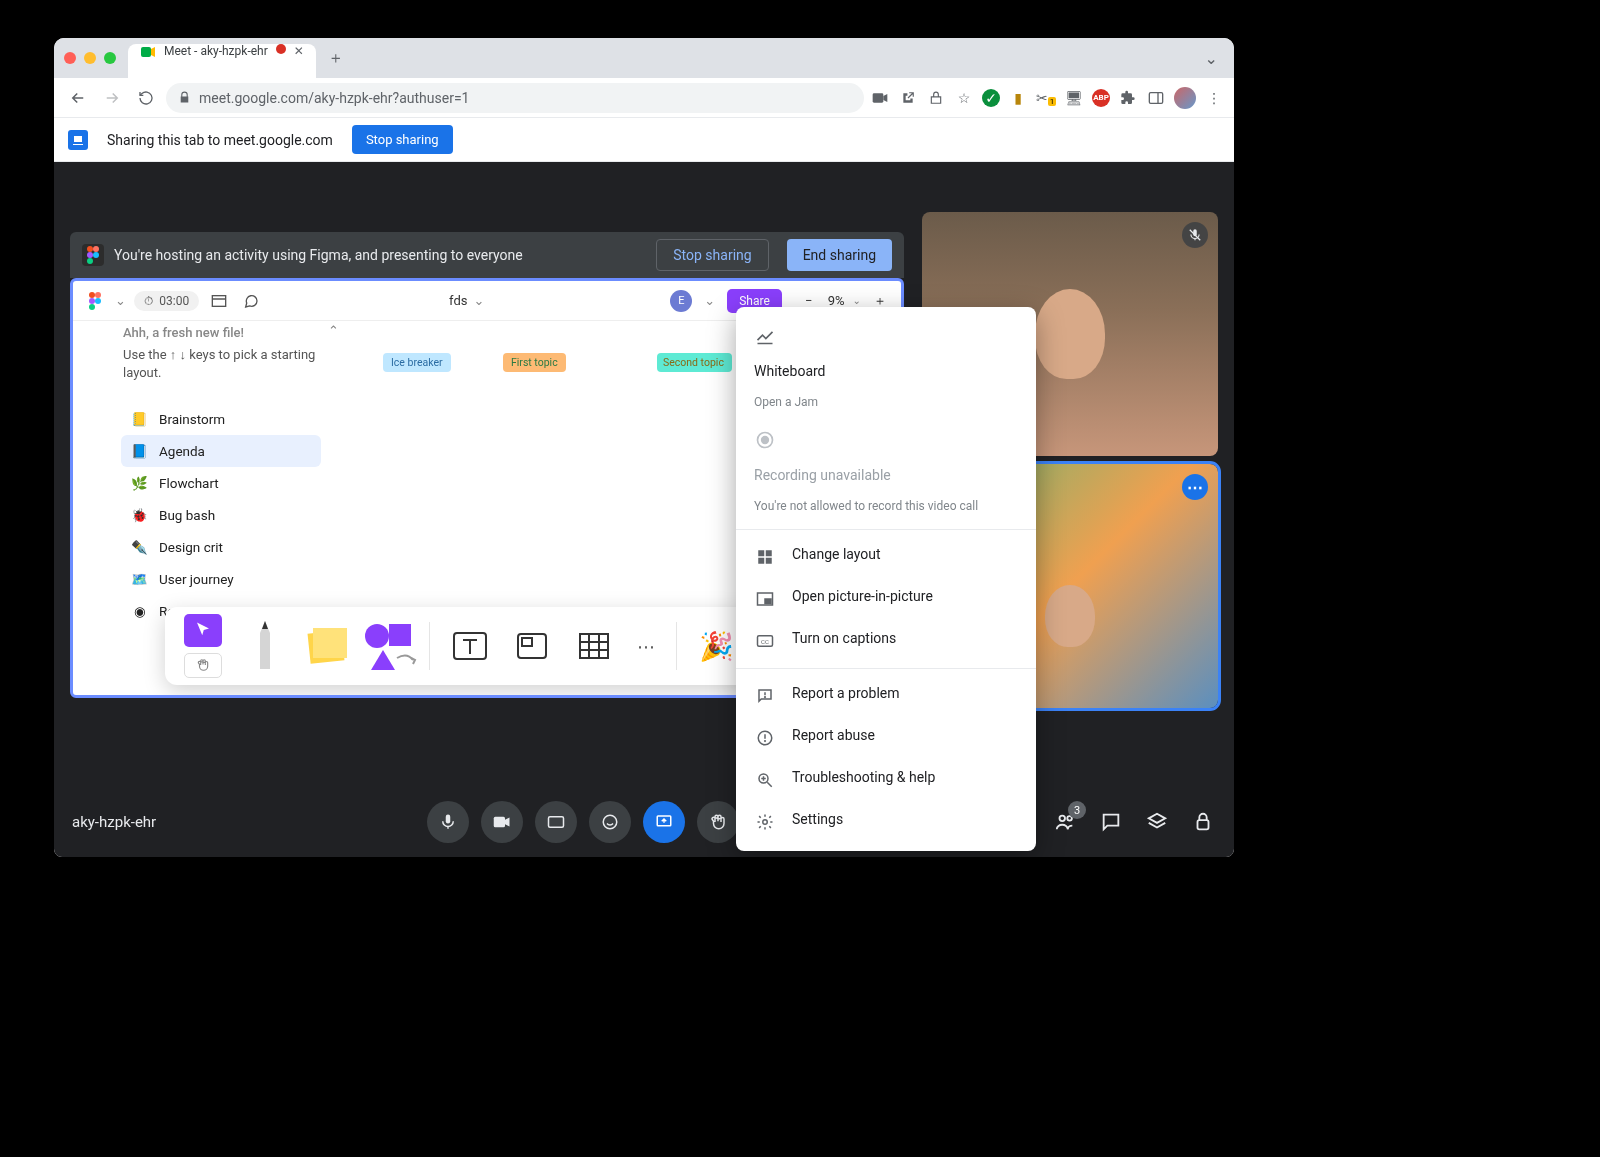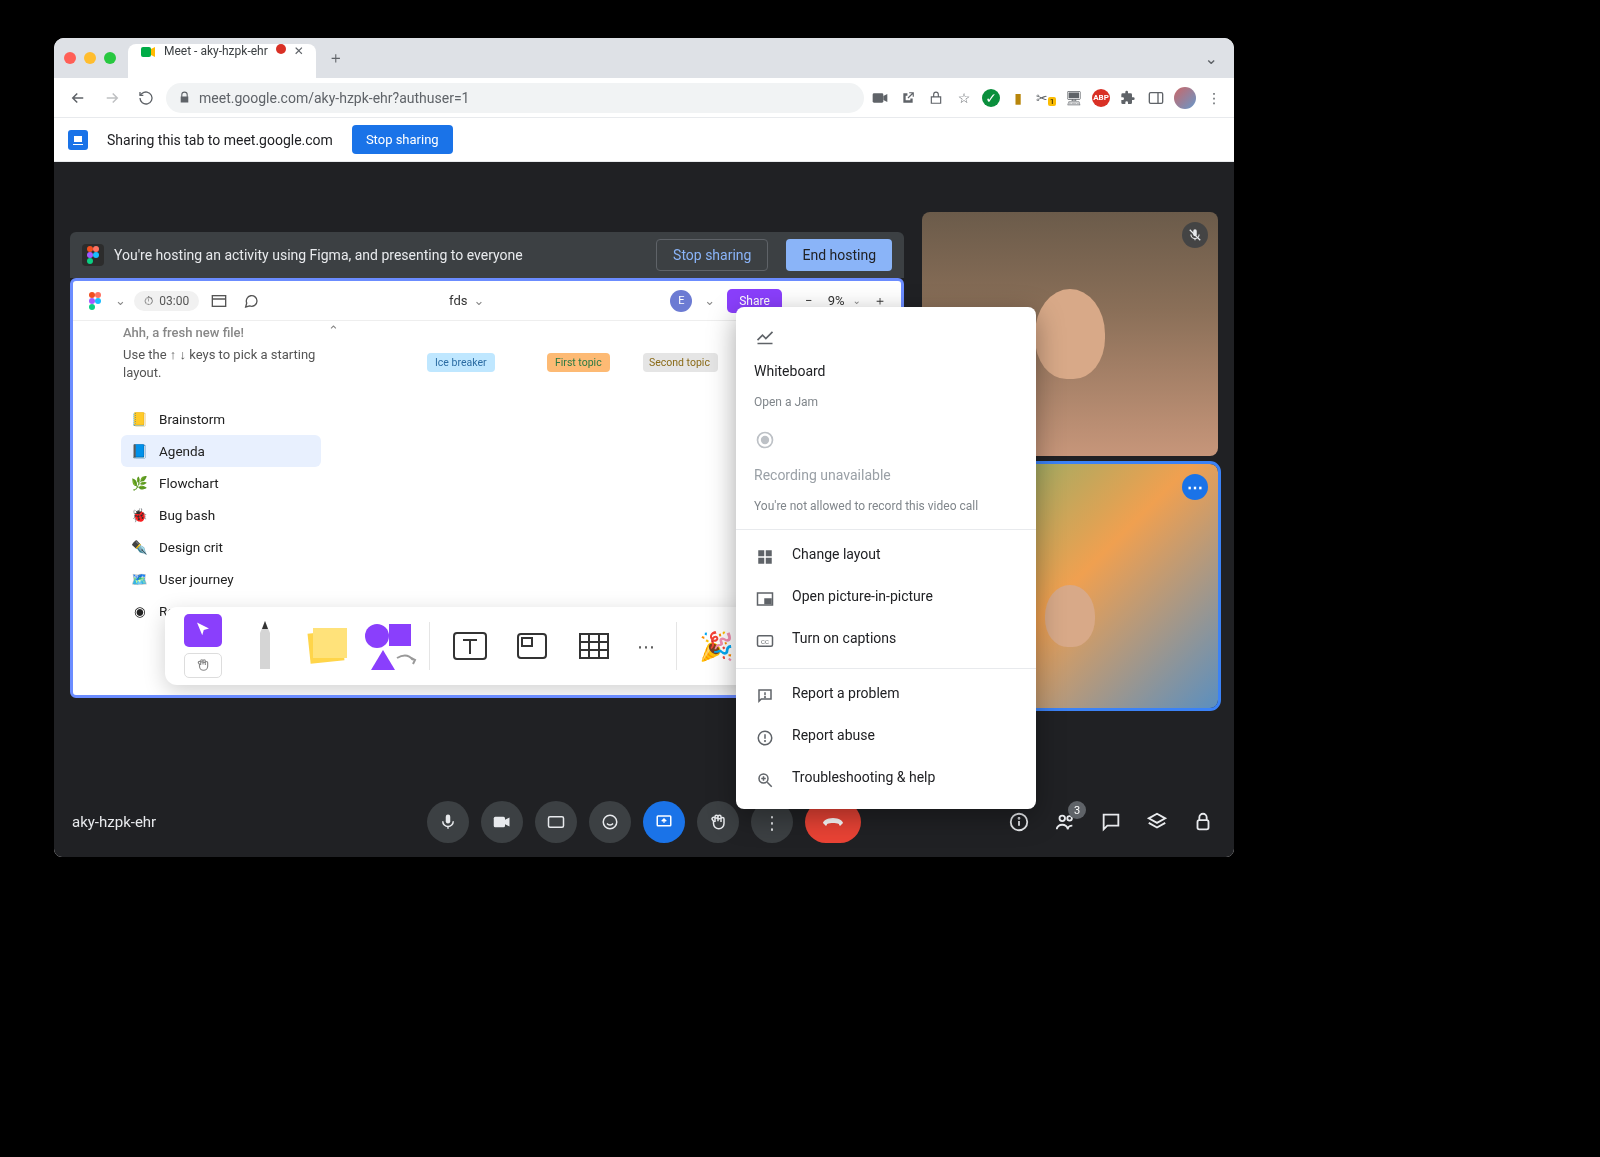--- a/index.html
+++ b/index.html
@@ -50,24 +50,24 @@
 .zoom-box{display:flex;align-items:center;gap:8px;margin-left:8px;}
 .zoom-btn{width:22px;height:22px;display:flex;align-items:center;justify-content:center;color:#333;}
 
 .starter{position:absolute;left:50px;top:44px;width:200px;font-size:13px;color:#555;}
 .starter h4{color:#888;font-weight:500;font-size:13px;margin-bottom:6px;}
 .list{position:absolute;left:48px;top:122px;width:200px;}
 .list .item{display:flex;align-items:center;gap:10px;padding:7px 10px;border-radius:6px;font-size:13.5px;color:#222;cursor:pointer;}
 .list .item.sel{background:#e8f0fe;}
 .list .em{width:18px;height:18px;display:inline-flex;align-items:center;justify-content:center;}
 
-.pill{position:absolute;top:72px;font-size:10.5px;padding:3px 8px;border-radius:4px;margin-left:44px;}
+.pill{position:absolute;top:72px;font-size:10.5px;padding:3px 8px;border-radius:4px;}
 .pill.p1{left:310px;background:#bfe7ff;color:#2b6ca3;}
 .pill.p2{left:430px;background:#fdba74;color:#2a7a44;}
-.pill.p3{left:526px;background:#e5e5e5;color:#8a6a17;padding-left:6px;}
+.pill.p3{left:584px;background:#5eead4;color:#8a6a17;padding-left:6px;}
 
 .dock{position:absolute;left:92px;bottom:10px;height:78px;background:#fff;border-radius:12px;box-shadow:0 6px 22px rgba(0,0,0,.18);display:flex;align-items:center;padding:0 16px;gap:18px;}
 .dock .vsep{width:1px;height:48px;background:#e5e5e5;}
 .tool-slot{width:44px;height:64px;display:flex;flex-direction:column;align-items:center;justify-content:center;gap:4px;}
 .cursor-tile{width:38px;height:34px;background:#8a3ffc;border-radius:5px;display:flex;align-items:center;justify-content:center;}
 .hand-tile{width:38px;height:26px;border:1px solid #ddd;border-radius:5px;display:flex;align-items:center;justify-content:center;margin-top:2px;}
 
 .dropdown{position:absolute;right:198px;top:145px;width:300px;background:#fff;border-radius:8px;box-shadow:0 8px 28px rgba(0,0,0,.35);padding:8px 0;z-index:50;}
 .dd-item{display:flex;align-items:flex-start;gap:16px;padding:10px 18px;font-size:14px;color:#202124;cursor:pointer;}
 .dd-item .ic{width:22px;height:22px;flex-shrink:0;color:#5f6368;display:flex;align-items:center;justify-content:center;}
@@ -205,21 +205,21 @@
             <circle cx="3" cy="3" r="3" fill="#f24e1e"></circle>
             <circle cx="9" cy="3" r="3" fill="#ff7262"></circle>
             <circle cx="3" cy="9" r="3" fill="#a259ff"></circle>
             <circle cx="9" cy="9" r="3" fill="#1abcfe"></circle>
             <circle cx="3" cy="15" r="3" fill="#0acf83"></circle>
           </svg>
       </span>
       <span>You're hosting an activity using Figma, and presenting to everyone</span>
       <span class="spacer"></span>
       <div class="btn-chip">Stop sharing</div>
-      <div class="btn-chip end">End hosting</div>
+      <div class="btn-chip end">End sharing</div>
     </div>
 
     <div class="figma-panel">
       <div class="fig-top">
         <span class="fig-ic">
           <svg width="12" height="18" viewBox="0 0 12 18">
               <circle cx="3" cy="3" r="3" fill="#f24e1e"></circle>
               <circle cx="9" cy="3" r="3" fill="#ff7262"></circle>
               <circle cx="3" cy="9" r="3" fill="#a259ff"></circle>
               <circle cx="9" cy="9" r="3" fill="#1abcfe"></circle>
@@ -442,20 +442,29 @@
       <div class="dd-item">
         <span class="ic">
             <svg width="18" height="18" viewBox="0 0 24 24" fill="none" stroke="#5f6368" stroke-width="2">
               <circle cx="10" cy="10" r="6"></circle>
               <line x1="15" y1="15" x2="21" y2="21"></line>
               <path d="M7 10h6M10 7v6"></path>
             </svg>
           </span>
         <span>Troubleshooting &amp; help</span>
       </div>
+      <div class="dd-item">
+        <span class="ic">
+            <svg width="18" height="18" viewBox="0 0 24 24" fill="none" stroke="#5f6368" stroke-width="2">
+              <circle cx="12" cy="12" r="3"></circle>
+              <path d="M12 2v3M12 19v3M4.2 4.2l2.1 2.1M17.7 17.7l2.1 2.1M2 12h3M19 12h3M4.2 19.8l2.1-2.1M17.7 6.3l2.1-2.1"></path>
+            </svg>
+          </span>
+        <span>Settings</span>
+      </div>
     </div>
 
     <div class="vid-col">
       <div class="vid-tile">
         <div class="person-ph">
             <div class="head"></div>
           </div>
         <div class="mute-badge">
           <svg width="14" height="14" viewBox="0 0 24 24" fill="#e8eaed">
               <path d="M12 14a3 3 0 0 0 3-3V5a3 3 0 0 0-6 0v6a3 3 0 0 0 3 3z"></path>

